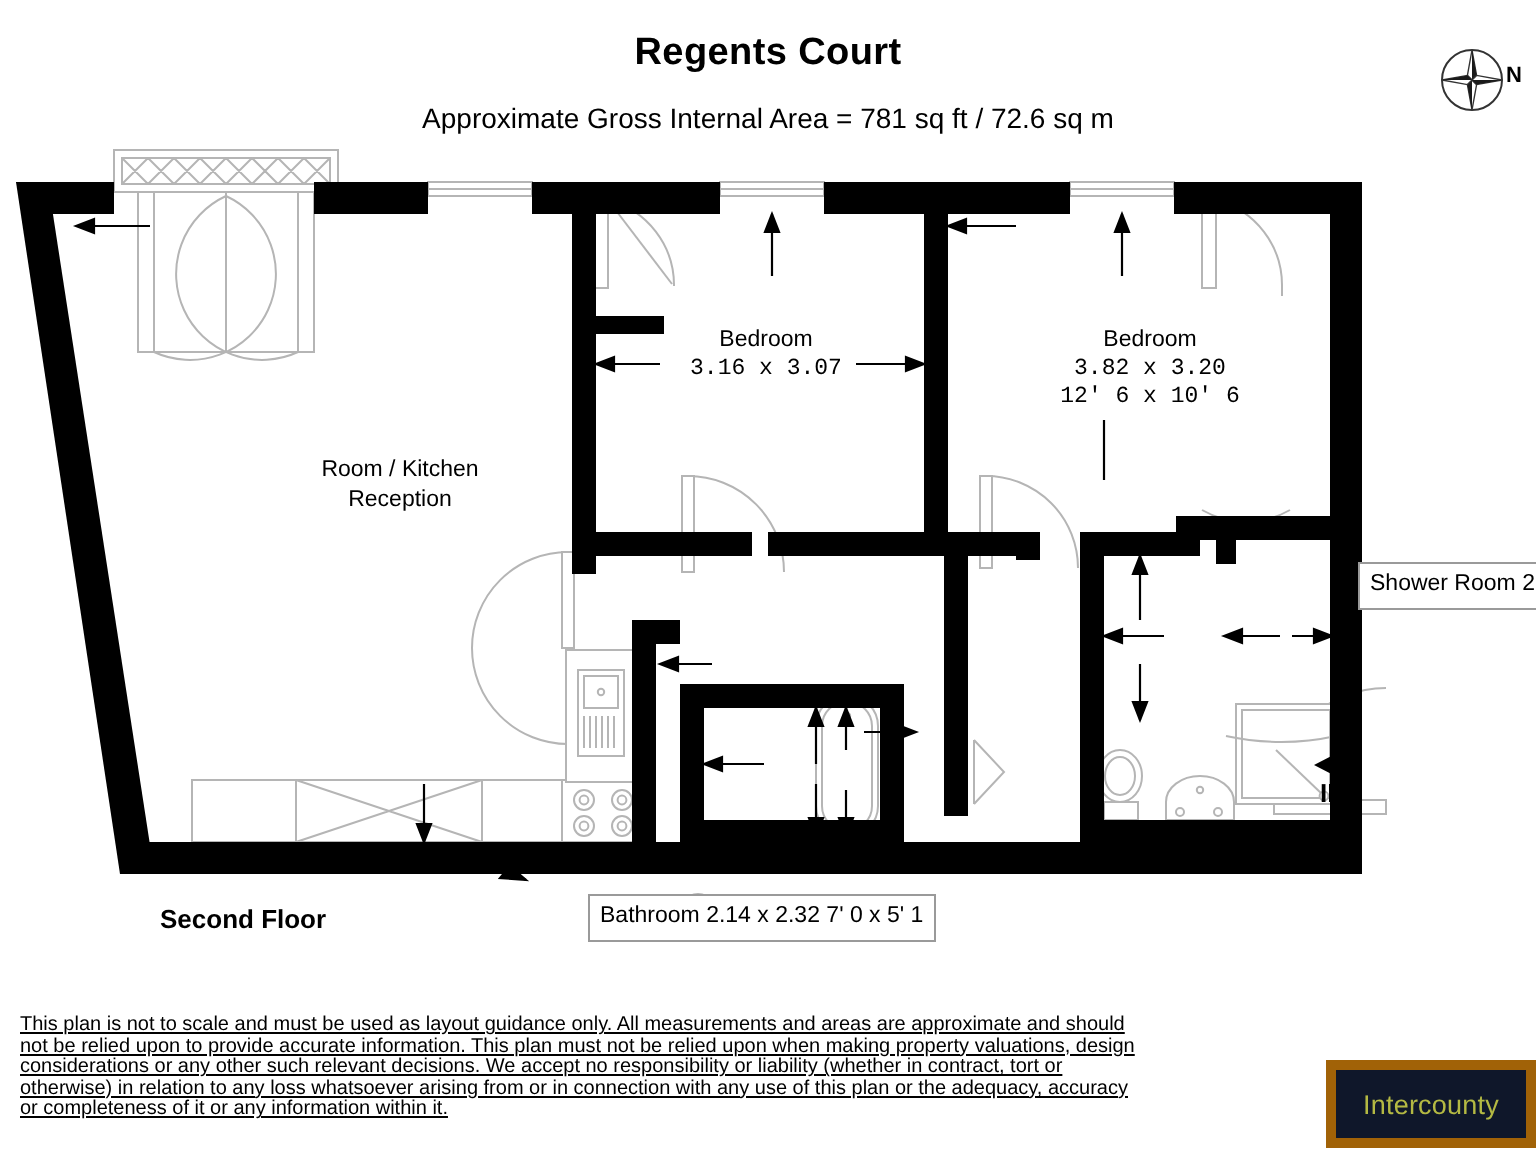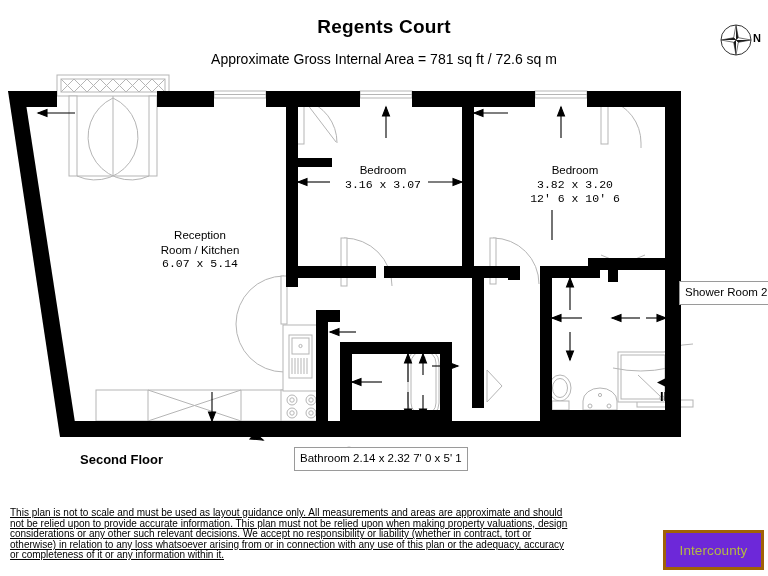--- a/index.html
+++ b/index.html
@@ -117,22 +117,22 @@
     color: #000000;
     text-align: left;
     text-decoration: underline;
   }
 
   
   #logo {
     position: absolute;
     left: 663px; top: 530px;
     width: 95px; height: 34px;
-    background: #6d28d9;
-    border: 3px solid #a16207;
+    background: #0f172a;
+    border: 5px solid #a16207;
     display: flex;
     align-items: center;
     justify-content: center;
   }
   #logo .logo-text {
     color: #b4b943;
     font-size: 13.5px;
     font-weight: normal;
     letter-spacing: 0.1px;
   }
@@ -429,23 +429,22 @@
       <line x1="330" y1="262" x2="356" y2="262"></line>
       <polygon points="330,262 339,258.5 339,265.5"></polygon>
 
       <line x1="263" y1="370" x2="240" y2="356"></line>
       <polygon points="263,370 255,363 250,369"></polygon>
     </g>
   </svg>
 </div>
 
 <div class="room-label" id="label-reception">
+  <span class="rname">Room / Kitchen</span>
   <span class="rname">Reception</span>
-  <span class="rname">Room / Kitchen</span>
-  <span class="rdim">6.07 x 5.14</span>
 </div>
 
 <div class="room-label" id="label-bedroom-1">
   <span class="rname">Bedroom</span>
   <span class="rdim">3.16 x 3.07</span>
 </div>
 
 <div class="room-label" id="label-bedroom-2">
   <span class="rname">Bedroom</span>
   <span class="rdim">3.82 x 3.20</span>

